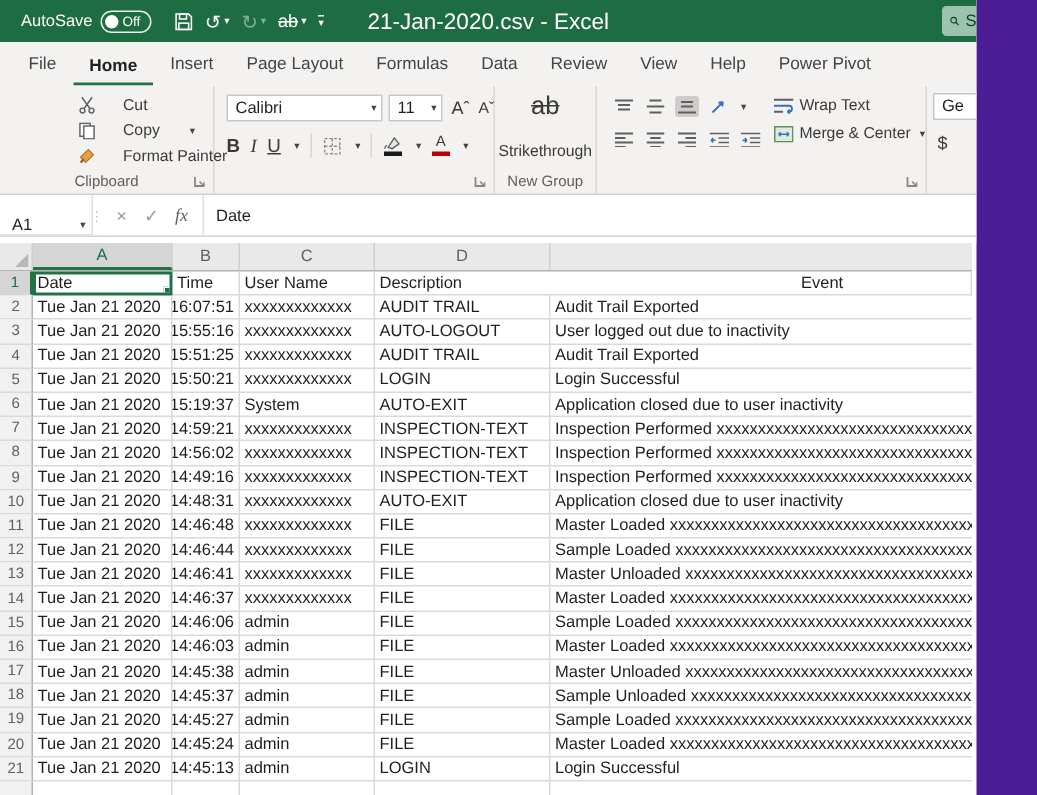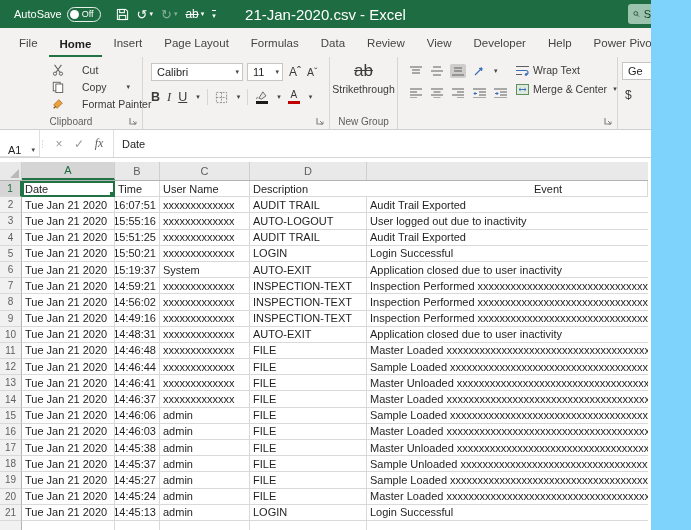--- a/index.html
+++ b/index.html
@@ -1,16 +1,16 @@
 <!DOCTYPE html>
 <html><head>
 <meta charset="utf-8">
 <style>
   html,body{margin:0;padding:0;background:#fff;}
-  .stage{position:relative;width:691px;height:530px;overflow:hidden;background:#7dd3fc;
+  .stage{position:relative;width:691px;height:530px;overflow:hidden;background:#4c1d95;
          font-family:"Liberation Sans",sans-serif;-webkit-font-smoothing:antialiased;}
   .window{position:absolute;left:0;top:0;width:651px;height:530px;background:#fff;overflow:hidden;}
 
   
   .titlebar{position:relative;height:28px;background:#1e6c41;color:#fff;display:flex;align-items:center;overflow:hidden;}
   .autosave{display:flex;align-items:center;gap:5px;font-size:11px;margin-left:14px;white-space:nowrap;}
   .pill{display:inline-flex;align-items:center;gap:3px;border:1px solid #e8f0ea;border-radius:8px;
         padding:0 6px 0 2px;height:13px;font-size:9px;}
   .pill .dot{width:9px;height:9px;border-radius:50%;background:#fff;display:inline-block;}
   .qat{display:flex;align-items:center;gap:2px;margin-left:12px;font-size:13px;}
@@ -51,37 +51,37 @@
   .fr2sep{width:1px;height:16px;background:#d8d6d4;}
   .bld{font-weight:bold;}
   .itl{font-style:italic;font-family:"Liberation Serif",serif;}
   .unl{text-decoration:underline;}
   .clrbtn{display:inline-flex;flex-direction:column;align-items:center;line-height:10px;font-size:11px;}
   .clrbar{width:12px;height:3px;margin-top:1px;}
 
   .g-new{width:68px;}
   .bigstrike{position:absolute;left:0;right:0;top:4px;text-align:center;color:#3b3a39;}
   .bigstrike .ab{font-size:17px;text-decoration:line-through;}
-  .bigstrike .cap{font-size:10.5px;margin-top:2px;}
+  .bigstrike .cap{font-size:10.5px;margin-top:14px;}
 
   .g-align{width:220px;}
   .alcol1{position:absolute;left:10px;top:7px;display:flex;flex-direction:column;gap:8px;}
   .alrow{display:flex;align-items:center;gap:5px;}
   .albtn{width:16px;height:14px;display:flex;align-items:center;justify-content:center;border-radius:2px;}
   .albtn.active{background:#cfcdcb;}
   .alcol3{position:absolute;left:118px;top:7px;display:flex;flex-direction:column;gap:7px;}
   .alitem{display:flex;align-items:center;gap:4px;}
 
   .g-num{width:33px;border-right:none;}
   .numbox{position:absolute;left:4px;top:5px;width:40px;overflow:hidden;}
   .dollar{position:absolute;left:7px;top:31px;font-size:12px;color:#3b3a39;}
 
   
   .fbar{height:27px;background:#fff;border-bottom:1px solid #d4d4d4;display:flex;align-items:stretch;font-size:11px;color:#1f1f1f;}
-  .namebox{width:40px;border:1px solid #e1dfdd;border-top:none;border-left:none;display:flex;align-items:center;
+  .namebox{width:62px;border:1px solid #e1dfdd;border-top:none;border-left:none;display:flex;align-items:center;
            justify-content:space-between;padding:13px 4px 0 8px;box-sizing:border-box;}
   .nbsep{width:5px;display:flex;align-items:center;justify-content:center;color:#c8c6c4;font-size:9px;}
   .fbtns{display:flex;align-items:center;gap:0;padding:0 4px;}
   .fbtn{width:20px;text-align:center;color:#9a9a9a;font-size:12px;}
   .fx{color:#5f5f5f;font-style:italic;font-family:"Liberation Serif",serif;font-size:12px;}
   .fval{border-left:1px solid #e1dfdd;flex:1;display:flex;align-items:center;padding-left:8px;}
 
   .gridgap{height:4px;background:#fff;}
 
   
@@ -146,21 +146,20 @@
 
     <div class="tabrow" id="tabrow">
         <span class="rtab">File</span>
         <span class="rtab active">Home</span>
         <span class="rtab">Insert</span>
         <span class="rtab">Page Layout</span>
         <span class="rtab">Formulas</span>
         <span class="rtab">Data</span>
         <span class="rtab">Review</span>
         <span class="rtab">View</span>
-        <span class="rtab">Developer</span>
         <span class="rtab">Help</span>
         <span class="rtab">Power Pivot</span>
       </div>
 
     <div class="ribbon">
 
       <div class="rgroup g-clip">
         <div class="cliprows">
           <div class="cliprow">
             <svg width="12" height="12" viewBox="0 0 14 14">
@@ -190,21 +189,21 @@
         <div class="launch">
             <svg width="9" height="9" viewBox="0 0 9 9">
               <path d="M1 1 v6 h6" fill="none" stroke="#8a8886" stroke-width="1.2"></path>
               <path d="M4 4 l3 3 M7 4.5 V7 H4.5" fill="none" stroke="#8a8886" stroke-width="1"></path>
             </svg>
           </div>
       </div>
 
       <div class="rgroup g-font">
         <div class="fontrow1">
-          <span class="combo" style="width:92px;">
+          <span class="combo" style="width:104px;">
             <span>Calibri</span>
             <span class="carsm">▾</span>
           </span>
           <span class="combo" style="width:36px;">
             <span>11</span>
             <span class="carsm">▾</span>
           </span>
           <span class="icn" style="font-size:12px;color:#3b3a39;gap:6px;margin-left:2px;">
             <span>Aˆ</span>
             <span style="font-size:10.5px;">Aˇ</span>

